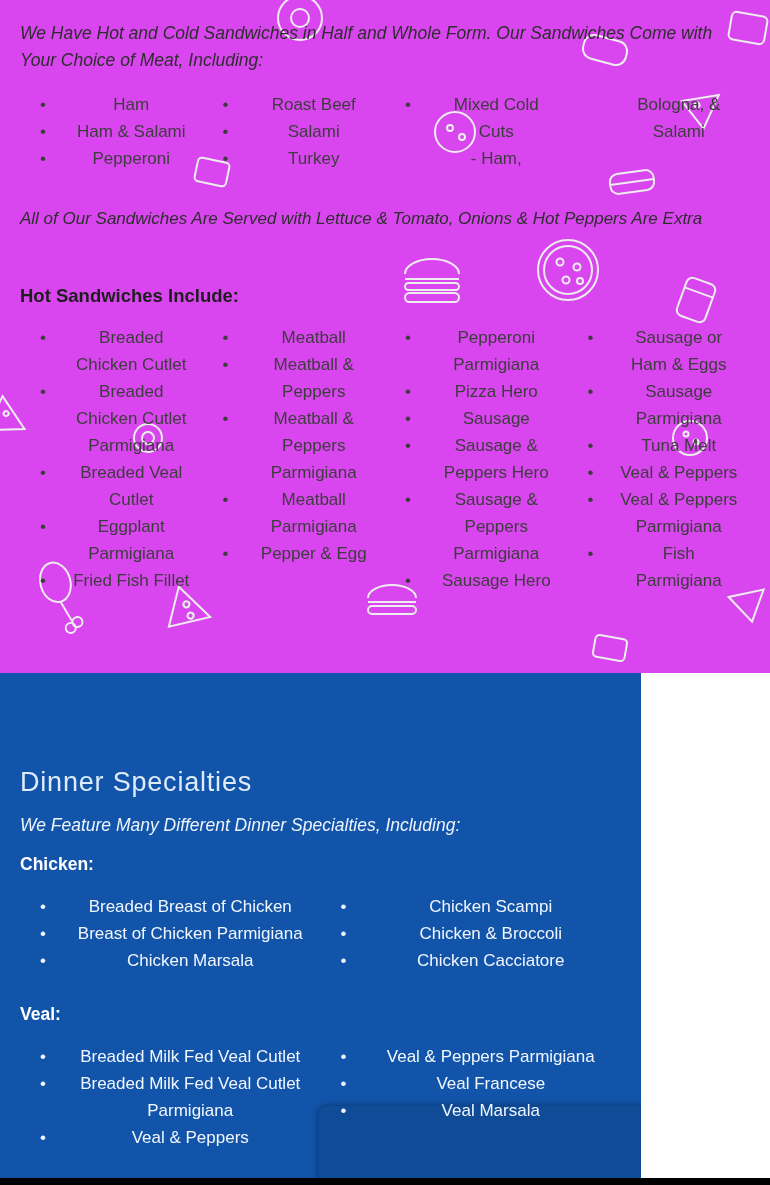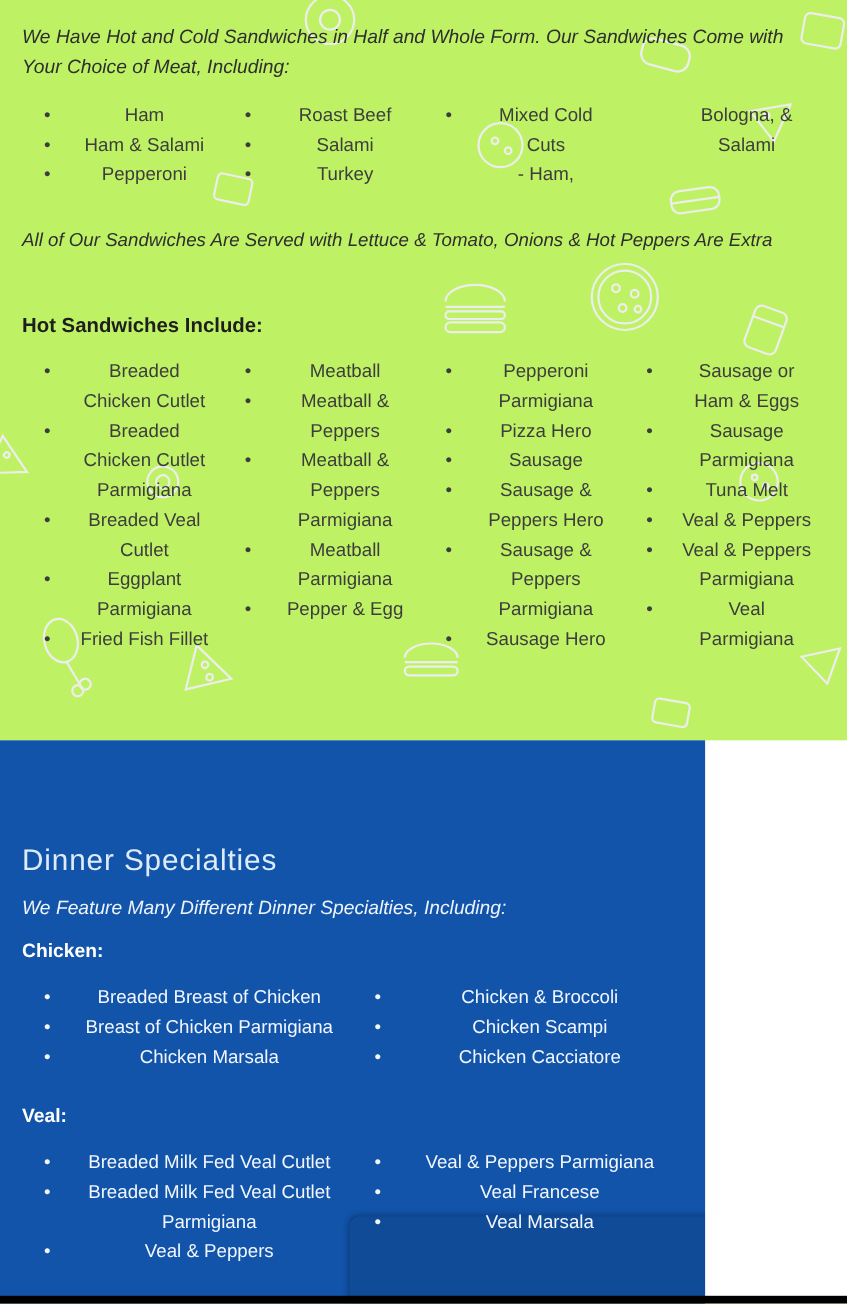--- a/index.html
+++ b/index.html
@@ -4,21 +4,21 @@
 <style>
   * { box-sizing: border-box; }
   html,body { margin:0; padding:0; }
   body {
     width:770px; height:1185px; overflow:hidden; position:relative;
     font-family:"Liberation Sans","DejaVu Sans",sans-serif;
     background:#ffffff;
   }
 
   
-  .white-section { position:relative; width:770px; height:673px; background:#bef264; overflow:hidden; }
+  .white-section { position:relative; width:770px; height:673px; background:#d946ef; overflow:hidden; }
   .doodles { position:absolute; left:0; top:0; pointer-events:none; }
   .white-content { position:relative; z-index:1; padding:0 20px; }
 
   .lead {
     margin:0; padding-top:20px;
     font-style:italic; font-size:17.5px; line-height:27px; color:#2e2e2e;
     white-space:pre-line;
   }
   .note {
     margin:33px 0 0; font-style:italic; font-size:17px; line-height:27px;
@@ -231,21 +231,21 @@
       </ul>
       <ul>
         <li>Sausage or
 Ham &amp; Eggs</li>
         <li>Sausage
 Parmigiana</li>
         <li>Tuna Melt</li>
         <li>Veal &amp; Peppers</li>
         <li>Veal &amp; Peppers
 Parmigiana</li>
-        <li>Veal
+        <li>Fish
 Parmigiana</li>
       </ul>
     </div>
   </div>
 </section>
 
 <section class="blue-section">
   <div class="popup-overlay"></div>
 
   <div class="blue-content">
@@ -255,22 +255,22 @@
 
     <h4 class="group-heading">Chicken:</h4>
 
     <div class="cols cols2">
       <ul>
         <li>Breaded Breast of Chicken</li>
         <li>Breast of Chicken Parmigiana</li>
         <li>Chicken Marsala</li>
       </ul>
       <ul>
+        <li>Chicken Scampi</li>
         <li>Chicken &amp; Broccoli</li>
-        <li>Chicken Scampi</li>
         <li>Chicken Cacciatore</li>
       </ul>
     </div>
 
     <h4 class="group-heading veal">Veal:</h4>
 
     <div class="cols cols2">
       <ul>
         <li>Breaded Milk Fed Veal Cutlet</li>
         <li>Breaded Milk Fed Veal Cutlet

